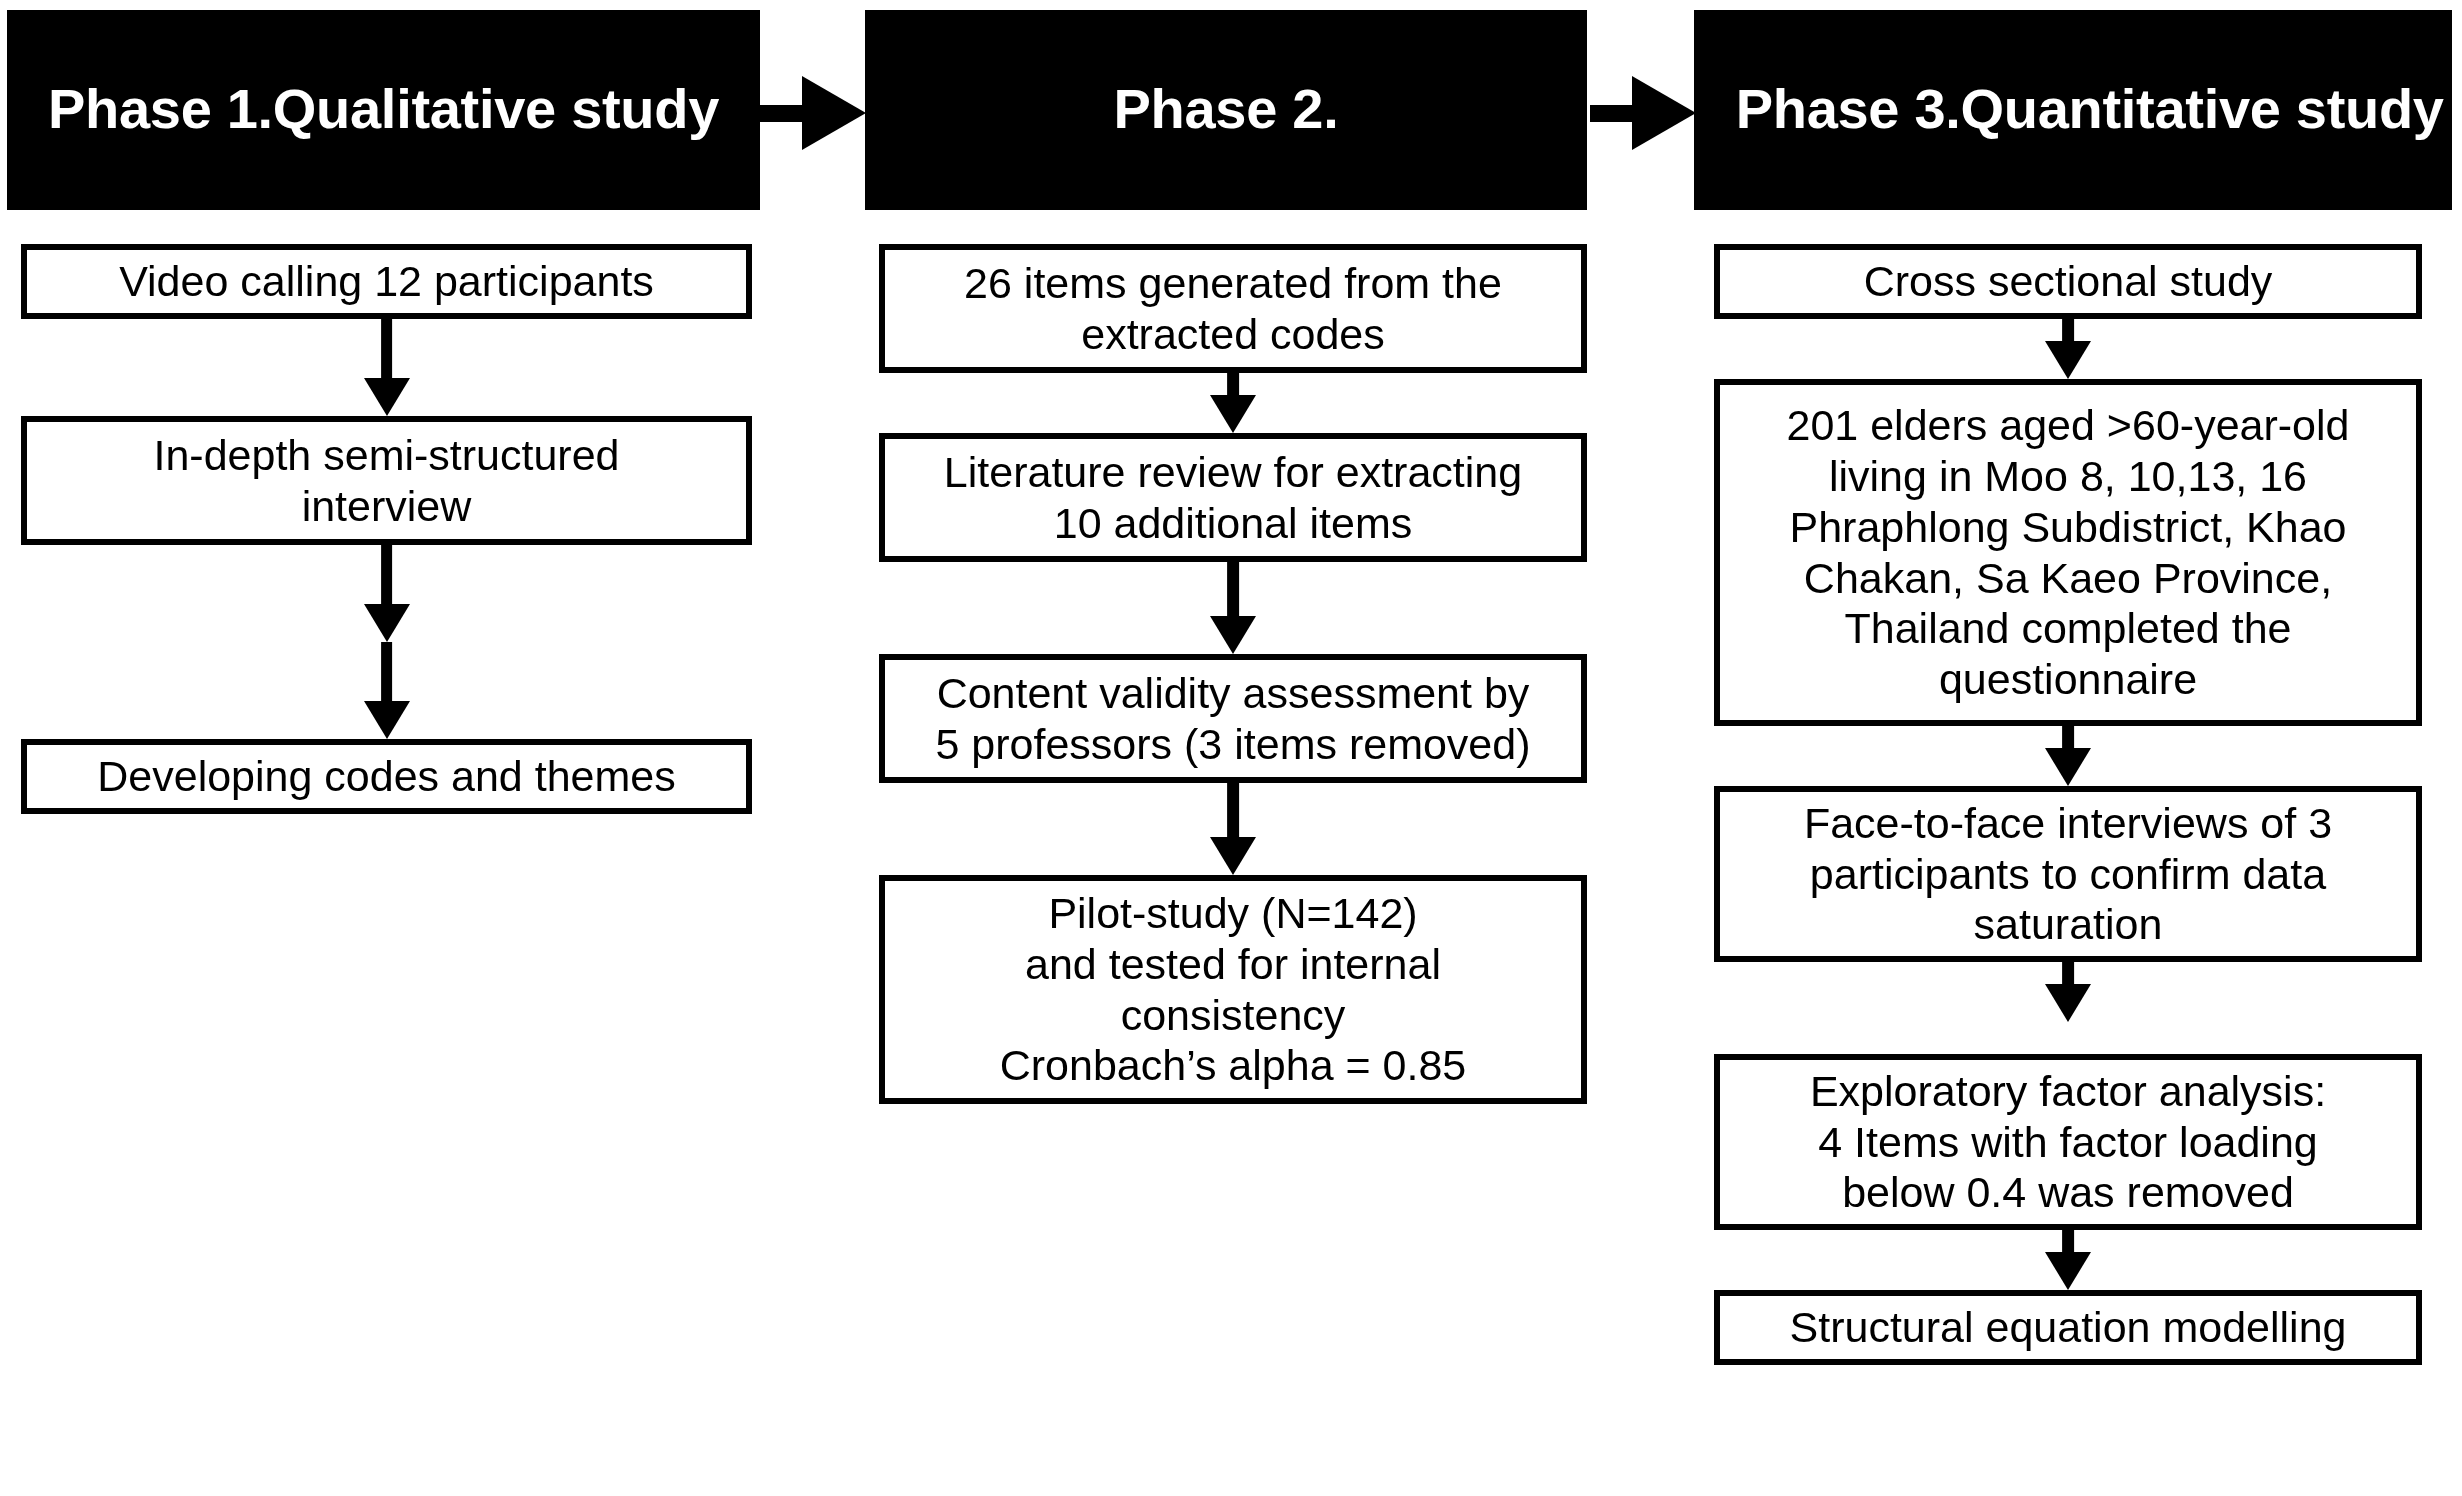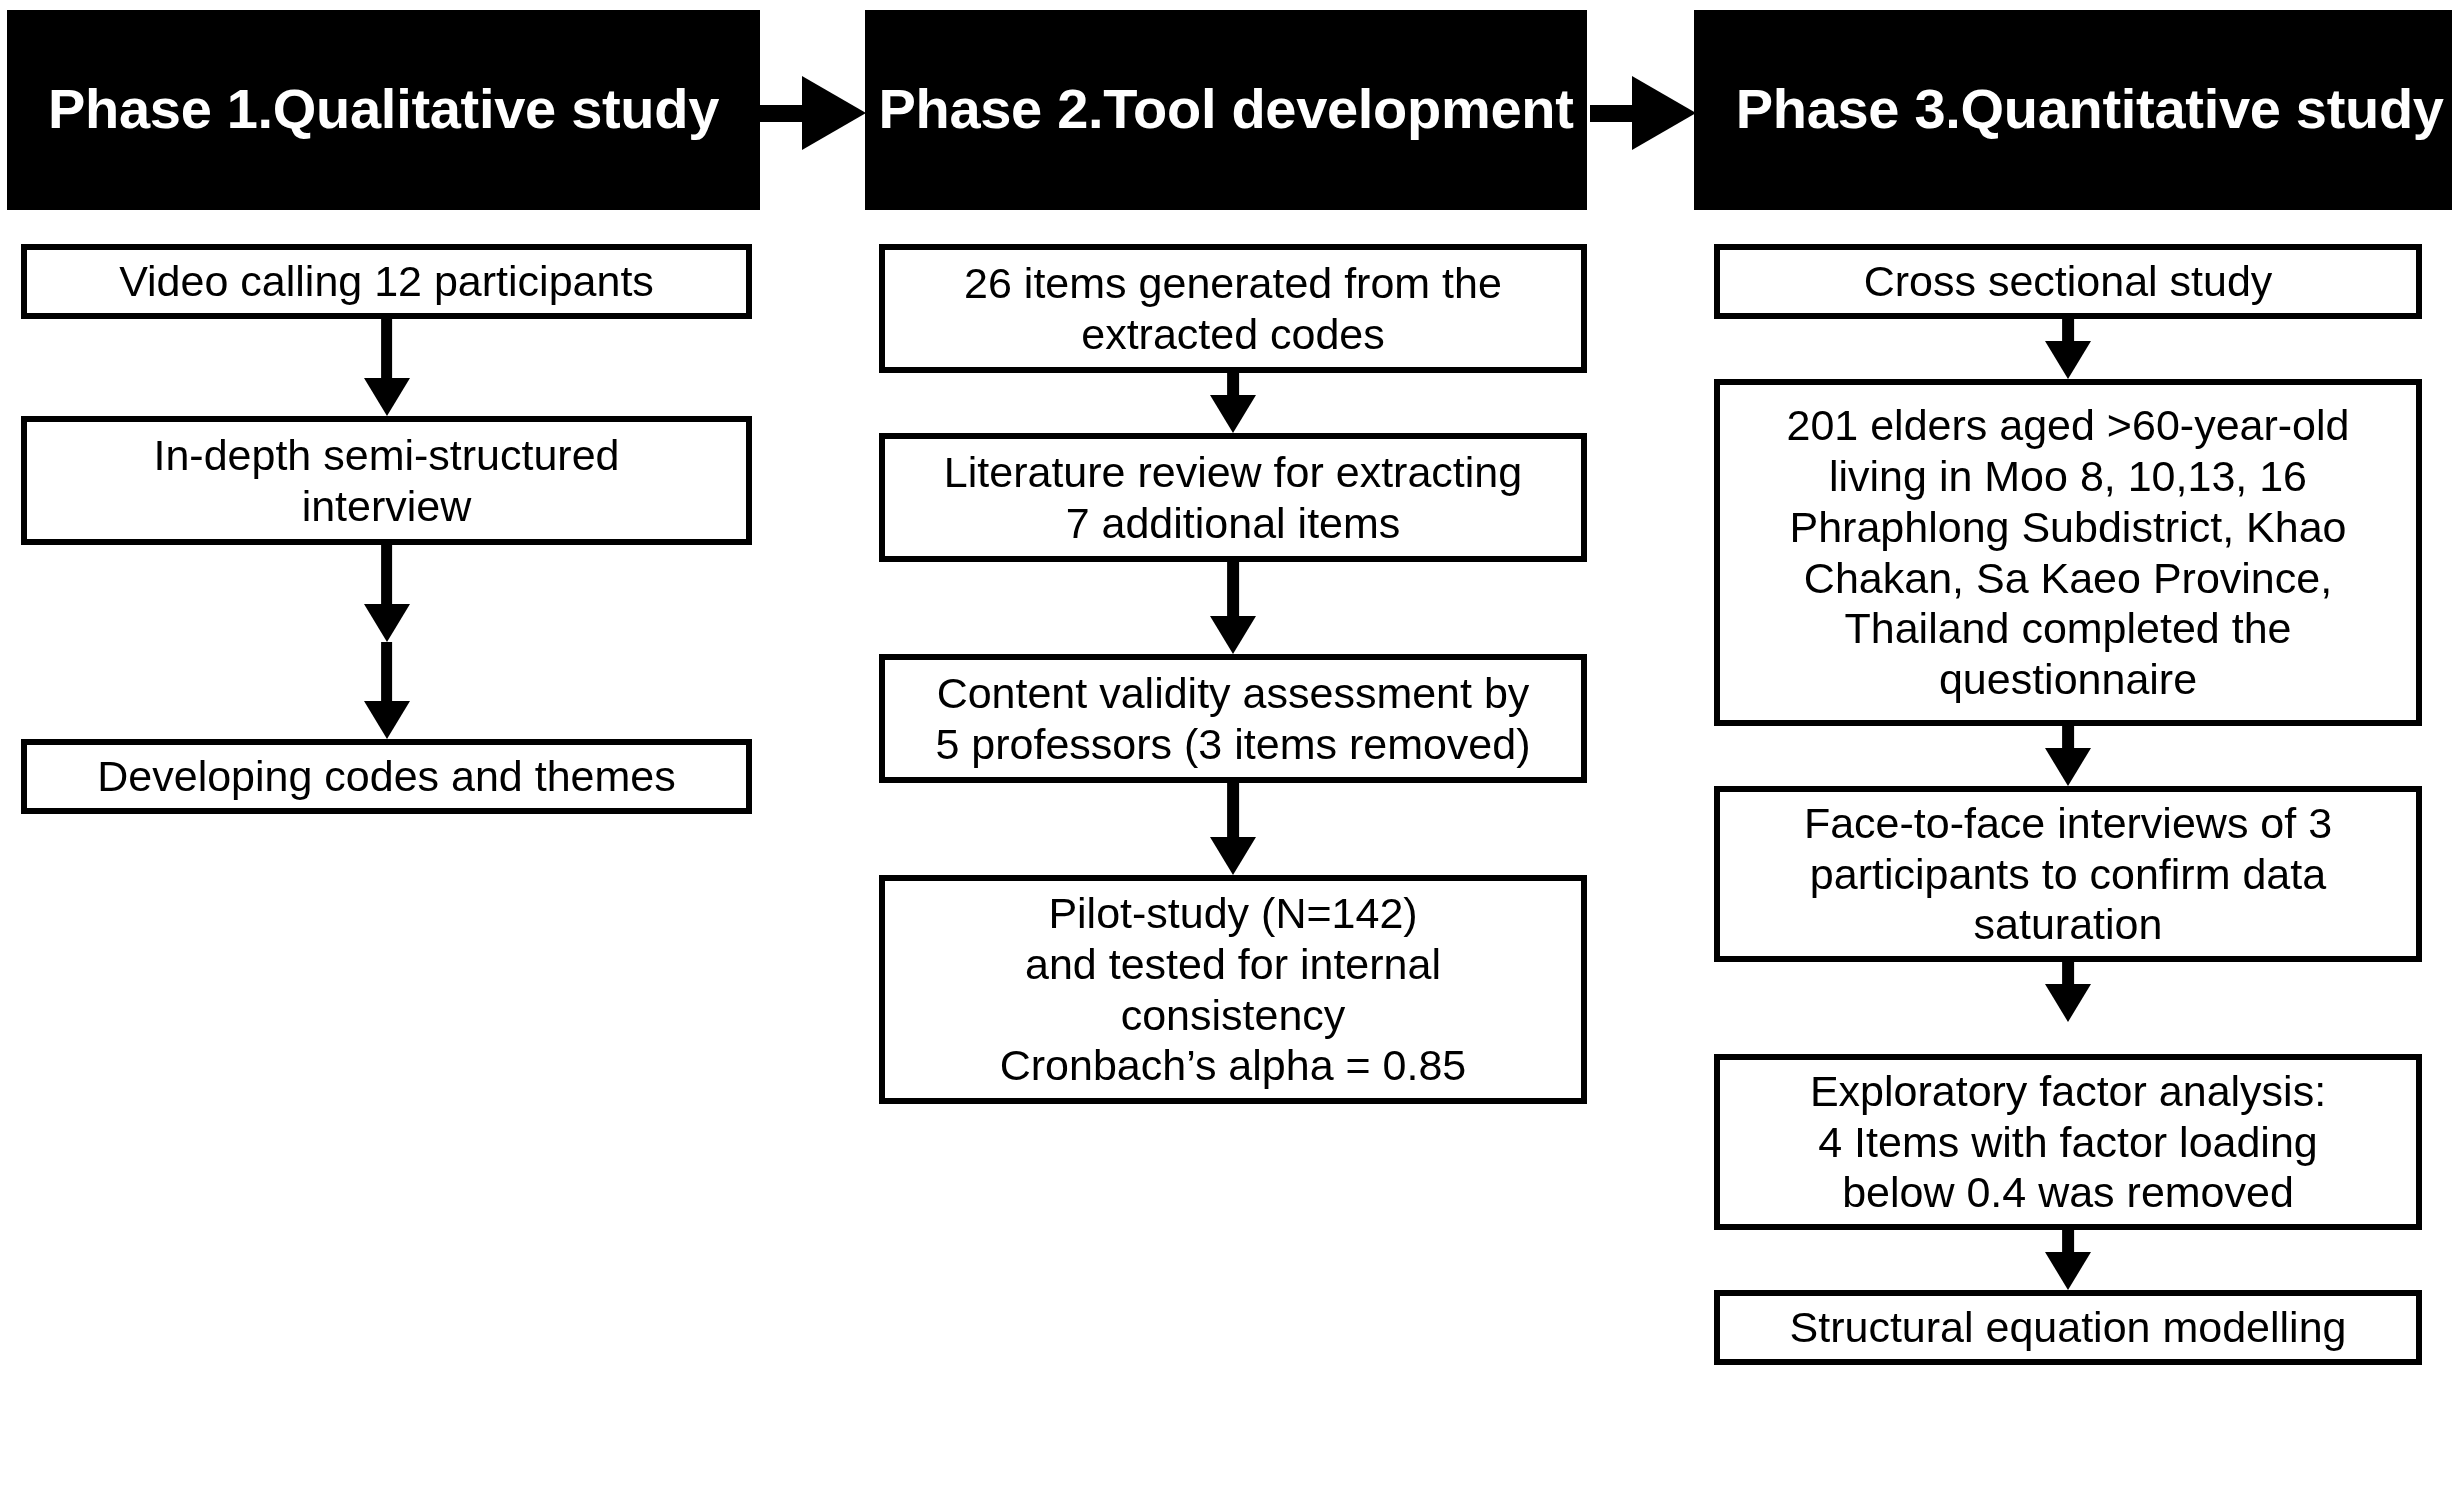--- a/index.html
+++ b/index.html
@@ -148,21 +148,20 @@
       <span class="hline">Qualitative study</span>
     </div>
 
     <div class="phase-arrow" id="phase-arrow-1">
       <span class="shaft"></span>
       <span class="head"></span>
     </div>
 
     <div class="phase-header ph2" id="phase-header-2">
       <span class="hline">Phase 2.</span>
-      <span class="hline">Tool development</span>
     </div>
 
     <div class="phase-arrow" id="phase-arrow-2">
       <span class="shaft"></span>
       <span class="head"></span>
     </div>
 
     <div class="phase-header ph3" id="phase-header-3">
       <span class="hline">Phase 3.</span>
       <span class="hline">Quantitative study</span>
@@ -198,21 +197,21 @@
       <div class="step-box" style="height: 129px;">
         <span class="txt">26 items generated from the
 extracted codes</span>
       </div>
       <div class="v-arrow" style="height: 60px;">
         <span class="v-shaft" style="height: 23.6px;"></span>
         <span class="v-head"></span>
       </div>
       <div class="step-box" style="height: 129px;">
         <span class="txt">Literature review for extracting
-7 additional items</span>
+10 additional items</span>
       </div>
       <div class="v-arrow" style="height: 92px;">
         <span class="v-shaft" style="height: 56px;"></span>
         <span class="v-head"></span>
       </div>
       <div class="step-box" style="height: 129px;">
         <span class="txt">Content validity assessment by
 5 professors (3 items removed)</span>
       </div>
       <div class="v-arrow" style="height: 92px;">

